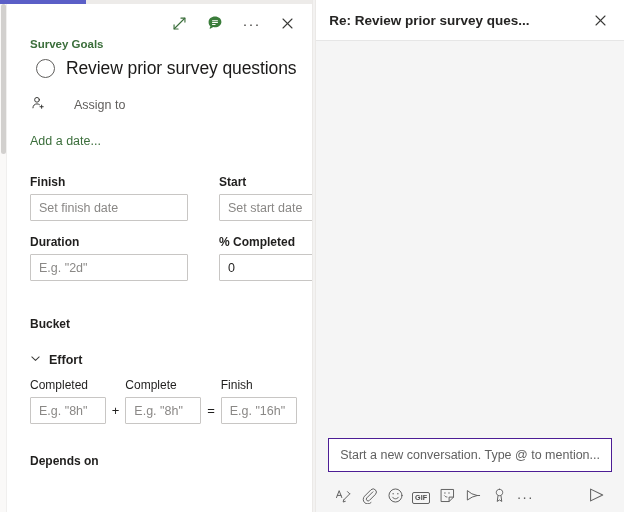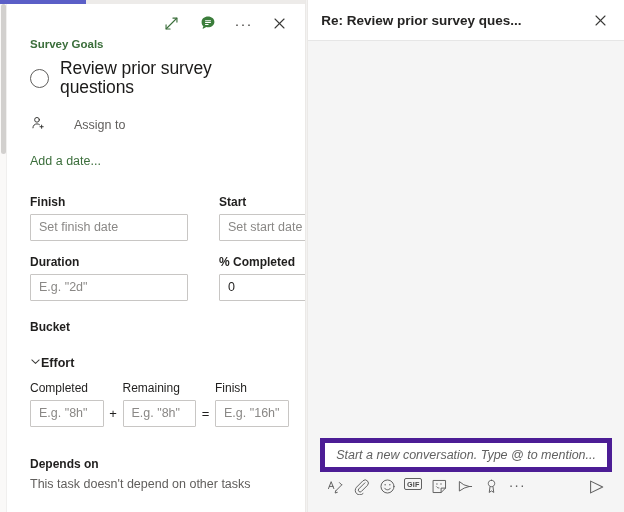--- a/index.html
+++ b/index.html
@@ -191,26 +191,27 @@
   .select-wrap .ff { padding-right: 26px; }
   .select-chevron {
     position: absolute;
     right: 8px;
     top: 50%;
     transform: translateY(-50%);
     pointer-events: none;
     color: #605e5c;
   }
 
-  .bucket-block { margin-top: 5px; }
+  .bucket-block { margin-top: 22px; }
 
   
   .effort-head {
     display: flex;
     align-items: center;
+    gap: 8px;
     margin-top: 22px;
     margin-bottom: 11px;
     cursor: pointer;
   }
   .effort-head .lbl {
     font-size: 12.5px;
     font-weight: 700;
     color: #201f1e;
   }
   .effort-grid {
@@ -290,45 +291,44 @@
     flex: 1;
     background: #f5f5f5;
   }
 
   .composer {
     background: #f5f5f5;
     padding: 0 12px 7px 12px;
   }
   .composer-box {
     background: #ffffff;
-    border: 5px solid #4c1d95;
+    border: 1px solid #4c1d95;
     height: 34px;
     display: flex;
     align-items: center;
     padding: 0 11px;
     box-sizing: border-box;
     cursor: text;
-    font-style: italic;
   }
   .composer-placeholder {
     color: #616161;
     font-size: 12.5px;
     white-space: nowrap;
     overflow: hidden;
   }
   .composer-actions {
     display: flex;
     align-items: center;
     height: 28px;
     margin-top: 5px;
     padding: 0 2px;
   }
   .ca-btn {
     width: 26px; height: 26px;
-    display: flex; align-items: flex-start; justify-content: center;
+    display: flex; align-items: flex-end; justify-content: center;
     cursor: pointer;
     color: #616161;
     border-radius: 2px;
   }
   .ca-btn.more {
     font-size: 14px;
     letter-spacing: 1px;
     line-height: 1;
   }
   .ca-spacer { flex: 1; }
@@ -440,32 +440,31 @@
         <span class="lbl">Effort</span>
       </div>
 
       <div class="effort-grid">
         <div class="effort-col">
           <label class="field-label">Completed</label>
           <input class="ff" type="text" placeholder="E.g. &quot;8h&quot;" style="">
         </div>
         <div class="effort-op">+</div>
         <div class="effort-col">
-          <label class="field-label">Remaining</label>
+          <label class="field-label">Complete</label>
           <input class="ff" type="text" placeholder="E.g. &quot;8h&quot;" style="">
         </div>
         <div class="effort-op">=</div>
         <div class="effort-col">
           <label class="field-label">Finish</label>
           <input class="ff" type="text" placeholder="E.g. &quot;16h&quot;" style="">
         </div>
       </div>
 
       <div class="depends-head">Depends on</div>
-      <div class="depends-text">This task doesn't depend on other tasks</div>
 
     </div>
   </div>
 
   <div class="pane-divider"></div>
 
   <div class="chat-pane">
 
     <div class="chat-header">
       <div class="chat-title">Re: Review prior survey ques...</div>

